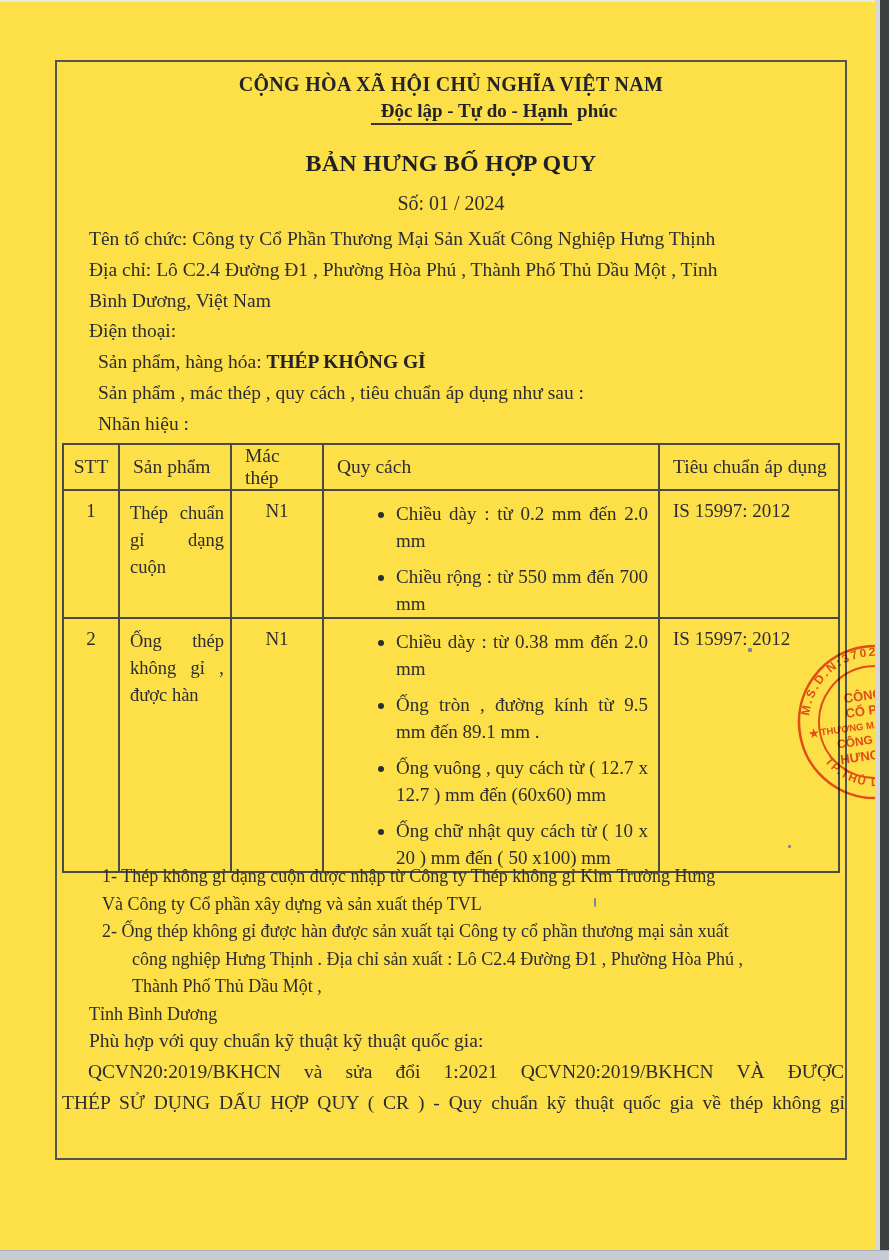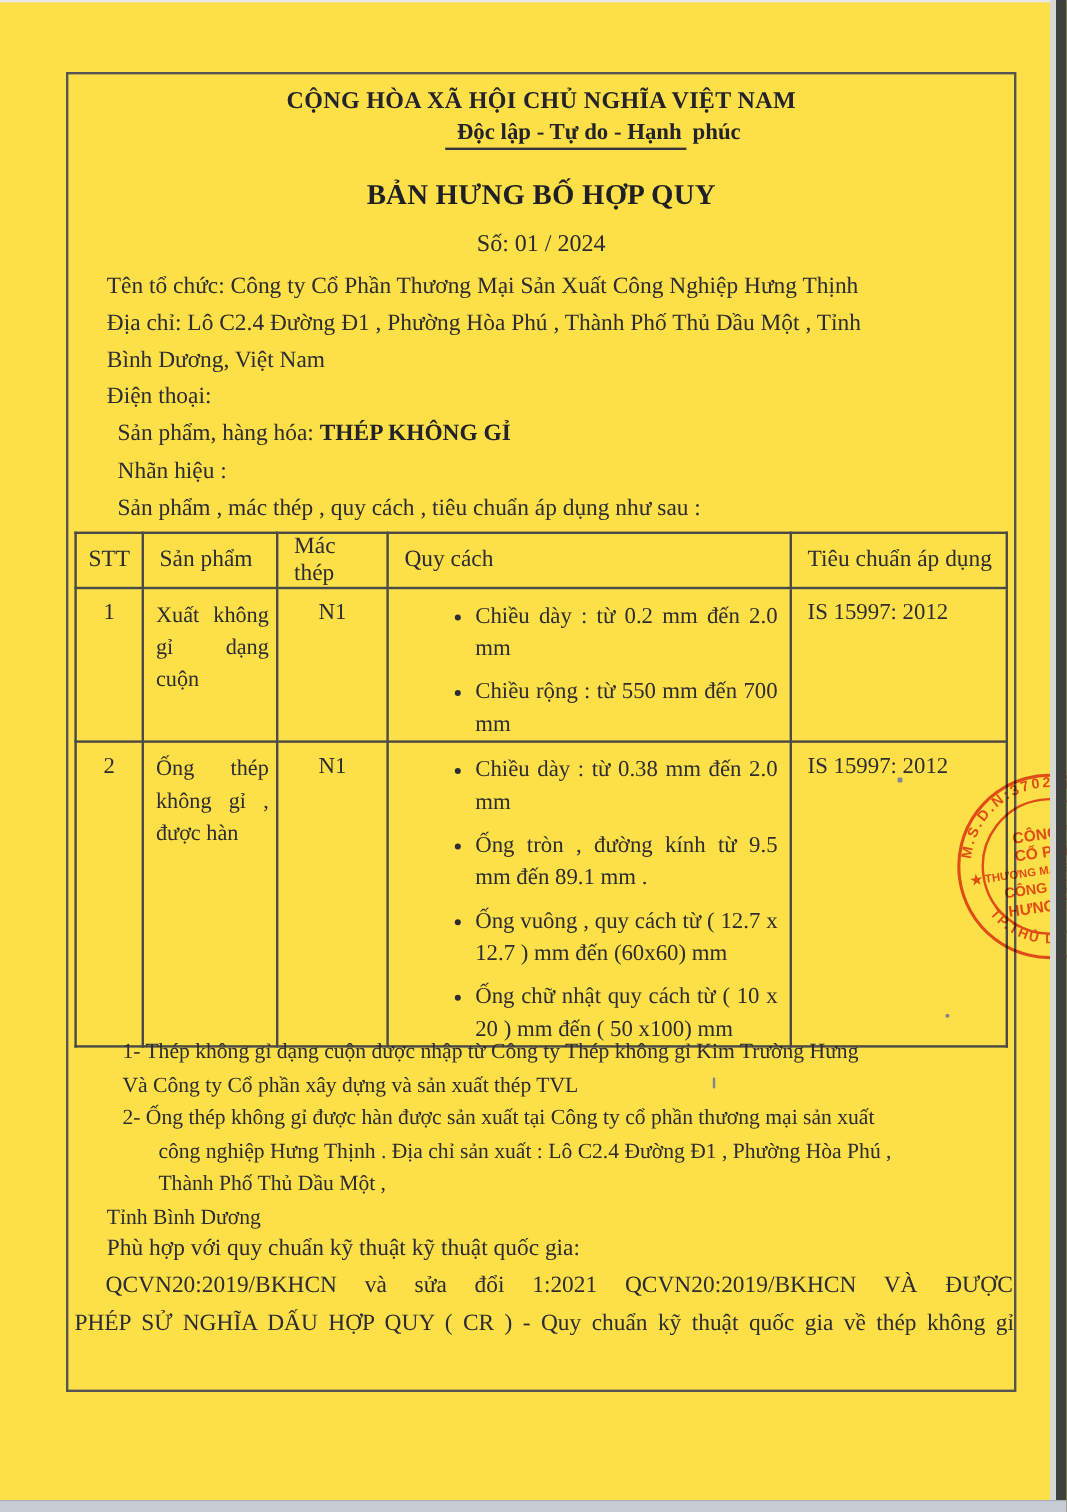--- a/index.html
+++ b/index.html
@@ -109,22 +109,22 @@
 
     <div class="info">
       <div>Tên tổ chức: Công ty Cổ Phần Thương Mại Sản Xuất Công Nghiệp Hưng Thịnh</div>
       <div>Địa chỉ: Lô C2.4 Đường Đ1 , Phường Hòa Phú , Thành Phố Thủ Dầu Một , Tỉnh</div>
       <div>Bình Dương, Việt Nam</div>
       <div>Điện thoại:</div>
       <div class="ind">
         <span>Sản phẩm, hàng hóa:</span>
         <span class="product-strong">THÉP KHÔNG GỈ</span>
       </div>
+      <div class="ind">Sản phẩm , mác thép , quy cách , tiêu chuẩn áp dụng như sau :</div>
       <div class="ind">Nhãn hiệu :</div>
-      <div class="ind">Sản phẩm , mác thép , quy cách , tiêu chuẩn áp dụng như sau :</div>
     </div>
 
     <table class="spec">
       <colgroup>
         <col style="width:56px">
           <col style="width:112px">
           <col style="width:92px">
           <col style="width:336px">
           <col style="width:180px">
       </colgroup>
@@ -133,21 +133,21 @@
             <th class="c">STT</th>
             <th>Sản phẩm</th>
             <th>Mác thép</th>
             <th>Quy cách</th>
             <th>Tiêu chuẩn áp dụng</th>
           </tr>
       </thead>
       <tbody id="tbody">
           <tr style="height: 95px;">
             <td class="td-stt">1</td>
-            <td class="td-sp">Xuất không gỉ dạng cuộn</td>
+            <td class="td-sp">Thép chuẩn gỉ dạng cuộn</td>
             <td class="td-mt">N1</td>
             <td class="td-qc">
               <ul>
                 <li>Chiều dày : từ 0.2 mm đến 2.0 mm</li>
                 <li>Chiều rộng : từ 550 mm đến 700 mm</li>
               </ul>
             </td>
             <td class="td-tc">IS 15997: 2012</td>
           </tr>
           <tr style="height: 233px;">
@@ -172,21 +172,21 @@
         <div class="note-line hang">Và Công ty Cổ phần xây dựng và sản xuất thép TVL</div>
         <div class="note-line hang">2-  Ống thép không gỉ được hàn được sản xuất tại Công ty cổ phần thương mại sản xuất</div>
         <div class="note-line cont">công nghiệp Hưng Thịnh . Địa chỉ sản xuất : Lô C2.4 Đường Đ1 , Phường Hòa Phú ,</div>
         <div class="note-line cont">Thành Phố Thủ Dầu Một ,</div>
         <div class="note-line flush">Tỉnh Bình Dương</div>
       </div>
 
     <div class="compliance">
       <div class="comp-intro">Phù hợp với quy chuẩn kỹ thuật kỹ thuật quốc gia:</div>
       <div class="comp-line1">QCVN20:2019/BKHCN và sửa đổi 1:2021 QCVN20:2019/BKHCN VÀ ĐƯỢC</div>
-      <div class="comp-line2">PHÉP SỬ NGHĨA DẤU HỢP QUY ( CR ) - Quy chuẩn kỹ thuật quốc gia về thép không gỉ</div>
+      <div class="comp-line2">THÉP SỬ DỤNG DẤU HỢP QUY ( CR ) - Quy chuẩn kỹ thuật quốc gia về thép không gỉ</div>
     </div>
 
   </div>
 
   <svg class="stamp" viewBox="0 0 180 180" xmlns="http://www.w3.org/2000/svg">
     <defs>
       <path id="arcTop" d="M 25,77.5 A 66 66 0 0 1 155,77.5" fill="none"></path>
       <path id="arcBot" d="M 32,116 A 64 64 0 0 0 148,116" fill="none"></path>
     </defs>
     <g transform="rotate(-8 90 89)" id="stamp-group">

